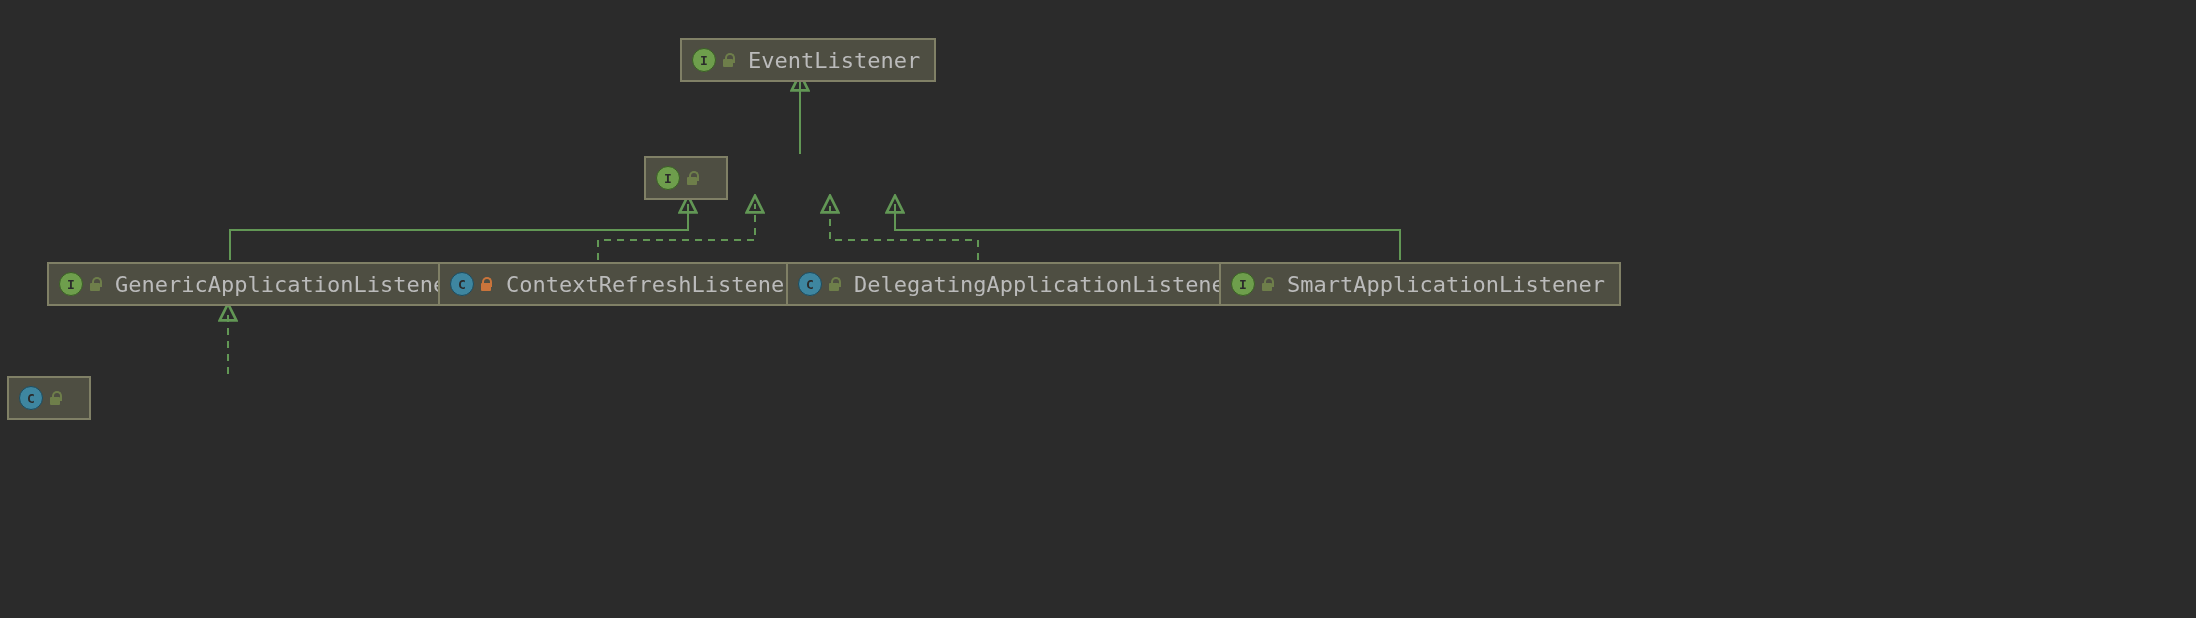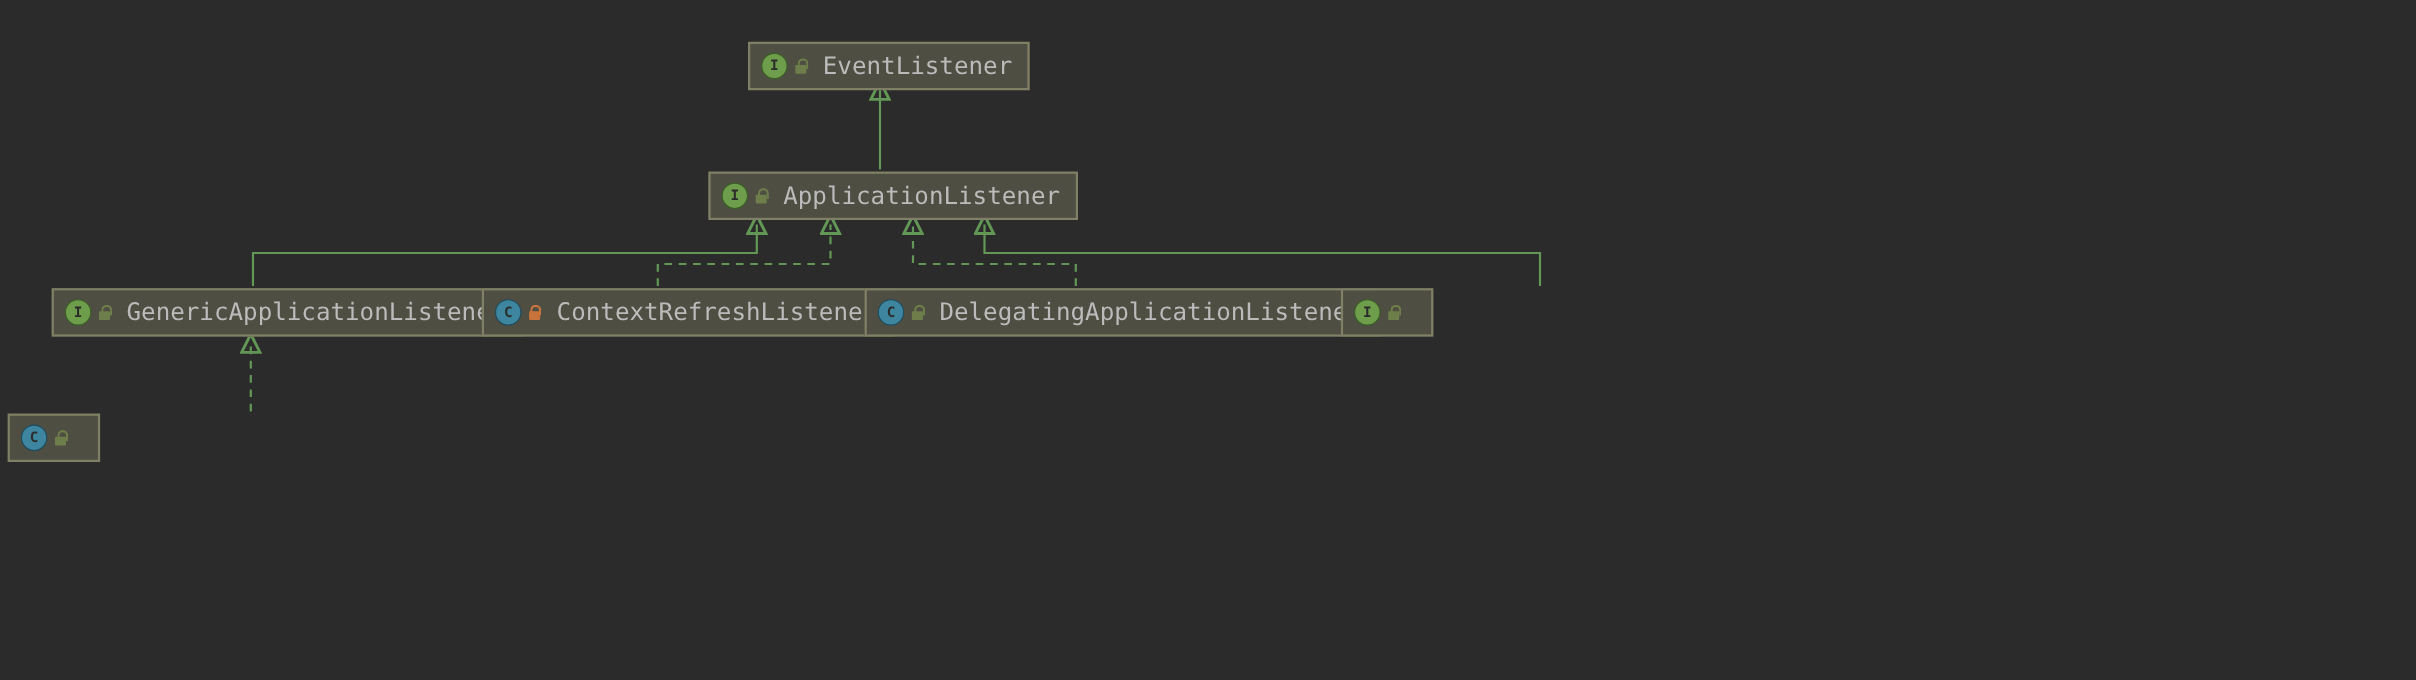--- a/index.html
+++ b/index.html
@@ -69,21 +69,20 @@
 
 <div class="node" style="left:680px;top:38px;">
   <span class="type-badge type-I">I</span>
   <span class="vis-icon vis-unlock"></span>
   <span>EventListener</span>
 </div>
 
 <div class="node" style="left:644px;top:156px;">
   <span class="type-badge type-I">I</span>
   <span class="vis-icon vis-unlock"></span>
-  <span>ApplicationListener</span>
 </div>
 
 <div class="node" style="left:47px;top:262px;">
   <span class="type-badge type-I">I</span>
   <span class="vis-icon vis-unlock"></span>
   <span>GenericApplicationListener</span>
 </div>
 
 <div class="node" style="left:438px;top:262px;">
   <span class="type-badge type-C">C</span>
@@ -93,18 +92,19 @@
 
 <div class="node" style="left:786px;top:262px;">
   <span class="type-badge type-C">C</span>
   <span class="vis-icon vis-unlock"></span>
   <span>DelegatingApplicationListener</span>
 </div>
 
 <div class="node" style="left:1219px;top:262px;">
   <span class="type-badge type-I">I</span>
   <span class="vis-icon vis-unlock"></span>
+  <span>SmartApplicationListener</span>
 </div>
 
 <div class="node" style="left:7px;top:376px;">
   <span class="type-badge type-C">C</span>
   <span class="vis-icon vis-unlock"></span>
 </div>
 
 </body></html>

